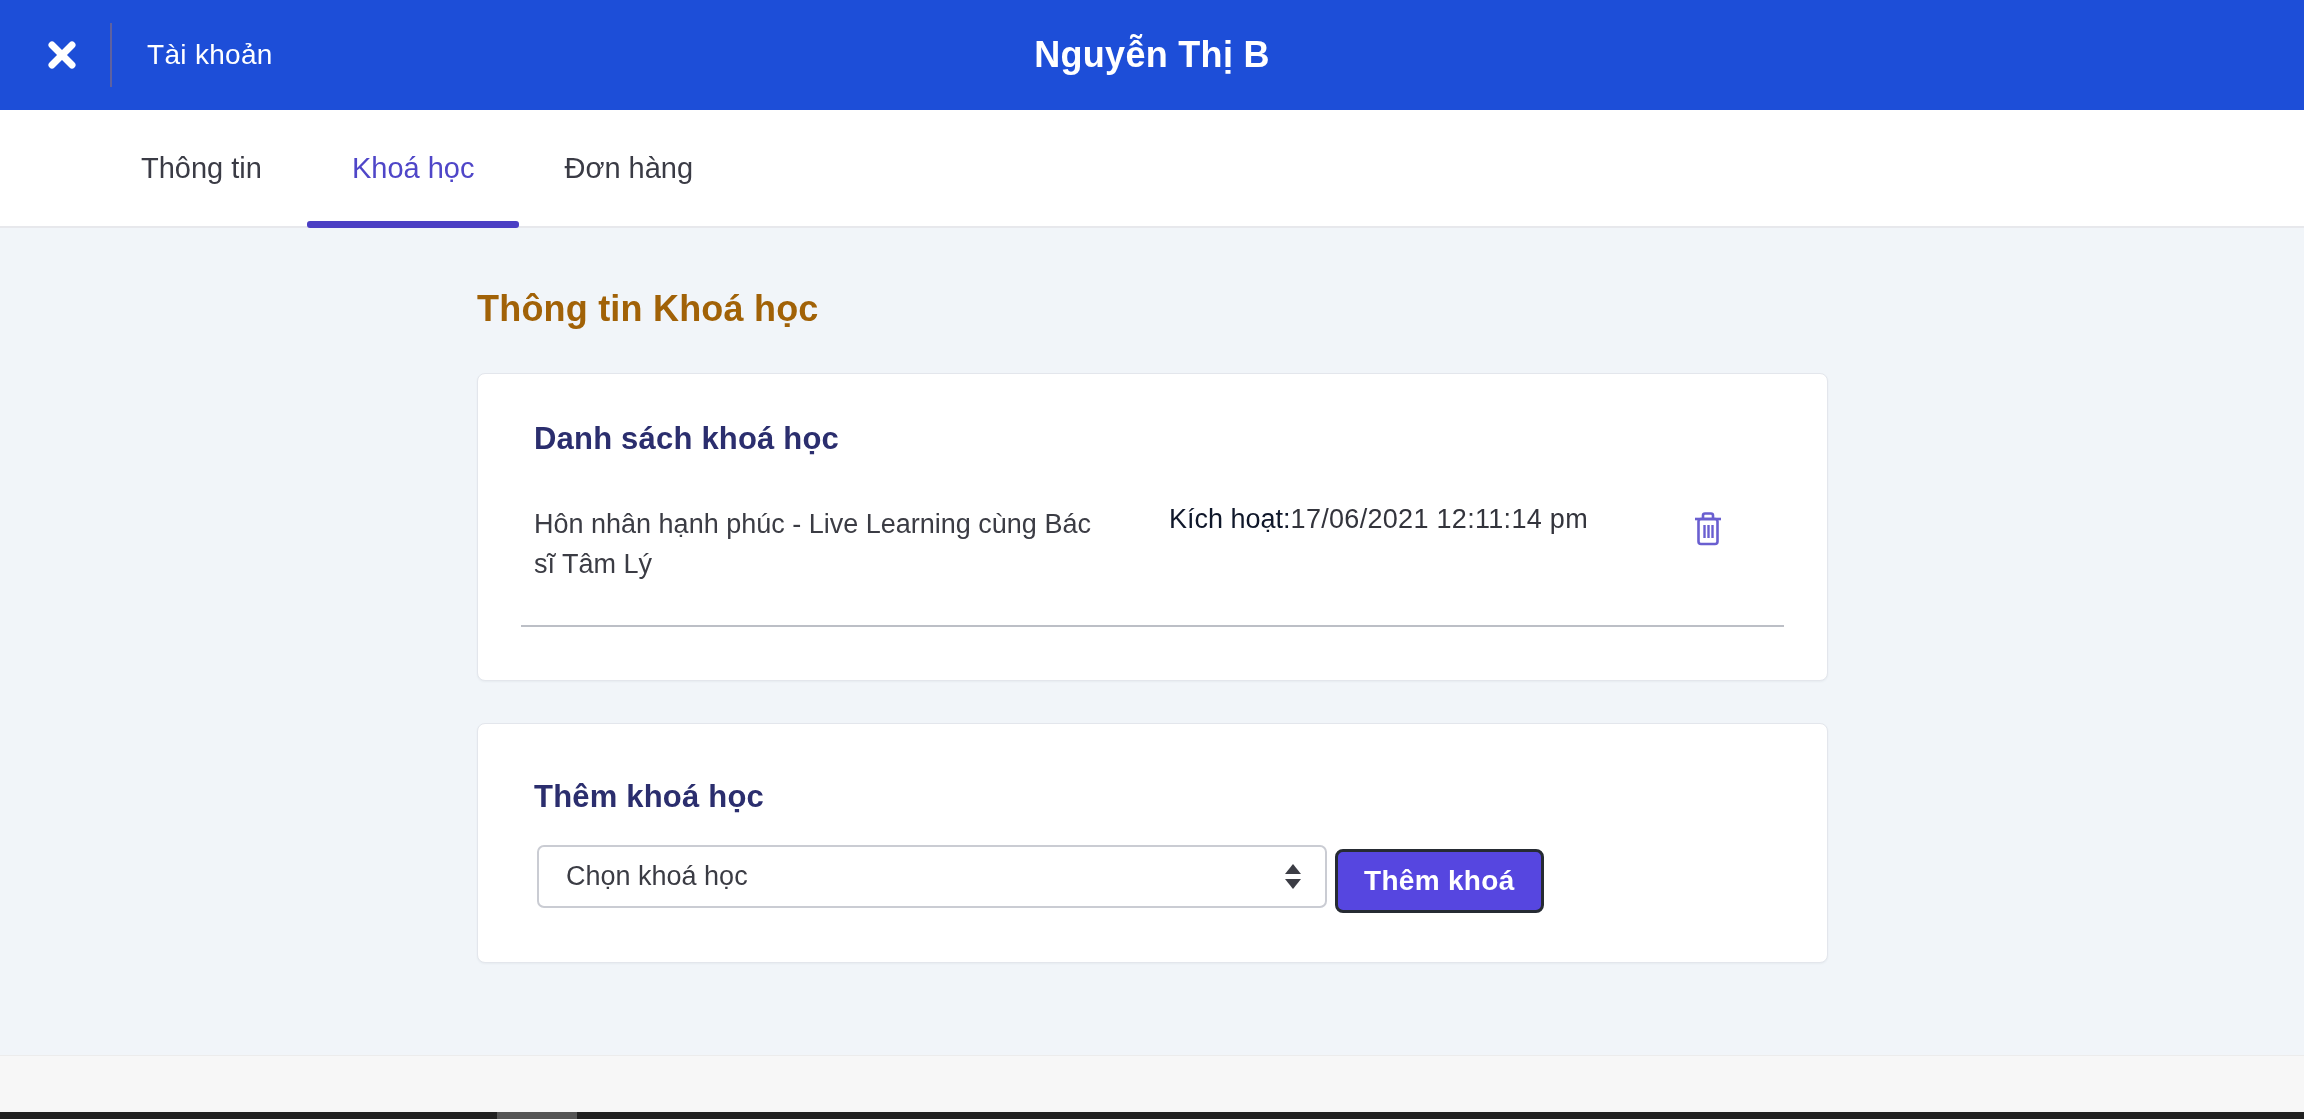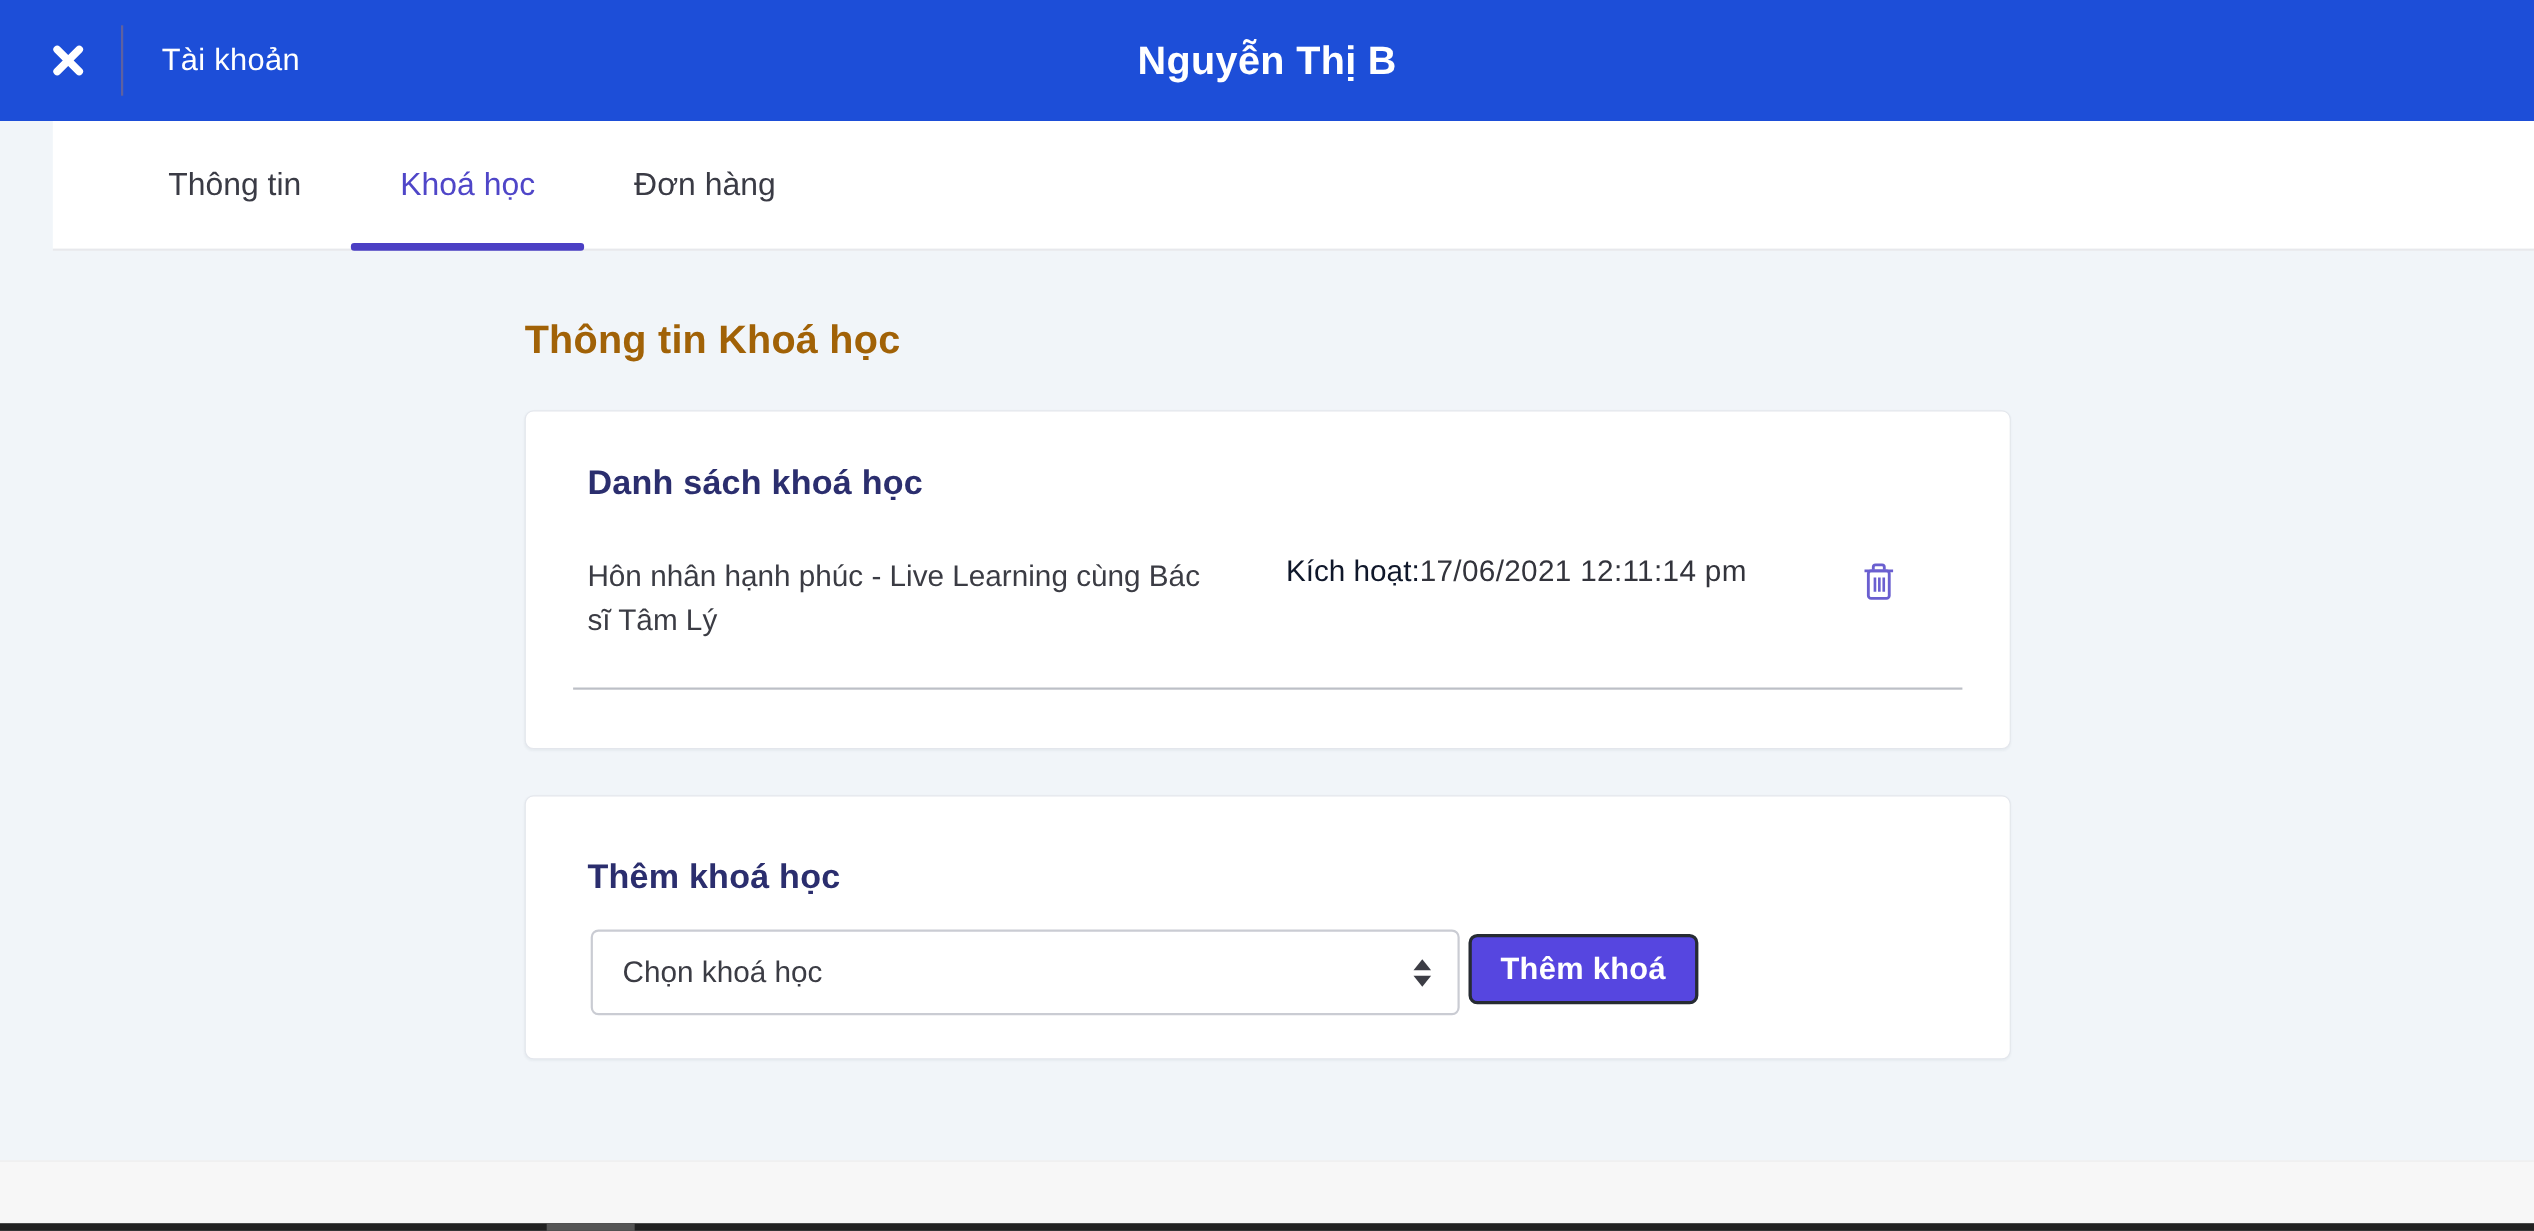--- a/index.html
+++ b/index.html
@@ -61,22 +61,21 @@
 
   
   .tabbar {
     position: absolute;
     top: 110px; left: 0; right: 0;
     height: 118px;
     background: #ffffff;
     border-bottom: 2px solid #e7e8ec;
     display: flex;
     align-items: stretch;
-    padding-left: 60px;
-    margin-left: 48px;
+    padding-left: 96px;
   }
   .tab {
     display: flex; align-items: center; justify-content: center;
     padding: 0 45px;
     font-size: 29px;
     color: #3a3b45;
     cursor: pointer;
     position: relative;
   }
   .tab.active { color: #4f46c8; }
@@ -145,21 +144,21 @@
     left: 43px; right: 43px; top: 251px;
     height: 2px;
     background: #bcbfc6;
   }
 
   
   .card-add .card-title { top: 55px; }
   .course-select {
     position: absolute;
     left: 59px; top: 121px;
-    width: 790px; height: 78px;
+    width: 790px; height: 63px;
     background: #ffffff;
     border: 2px solid #caccd3;
     border-radius: 7px;
     display: flex; align-items: center;
     padding: 0 24px 0 27px;
     cursor: pointer;
   }
   .course-select .select-value {
     flex: 1;
     font-size: 27px;

